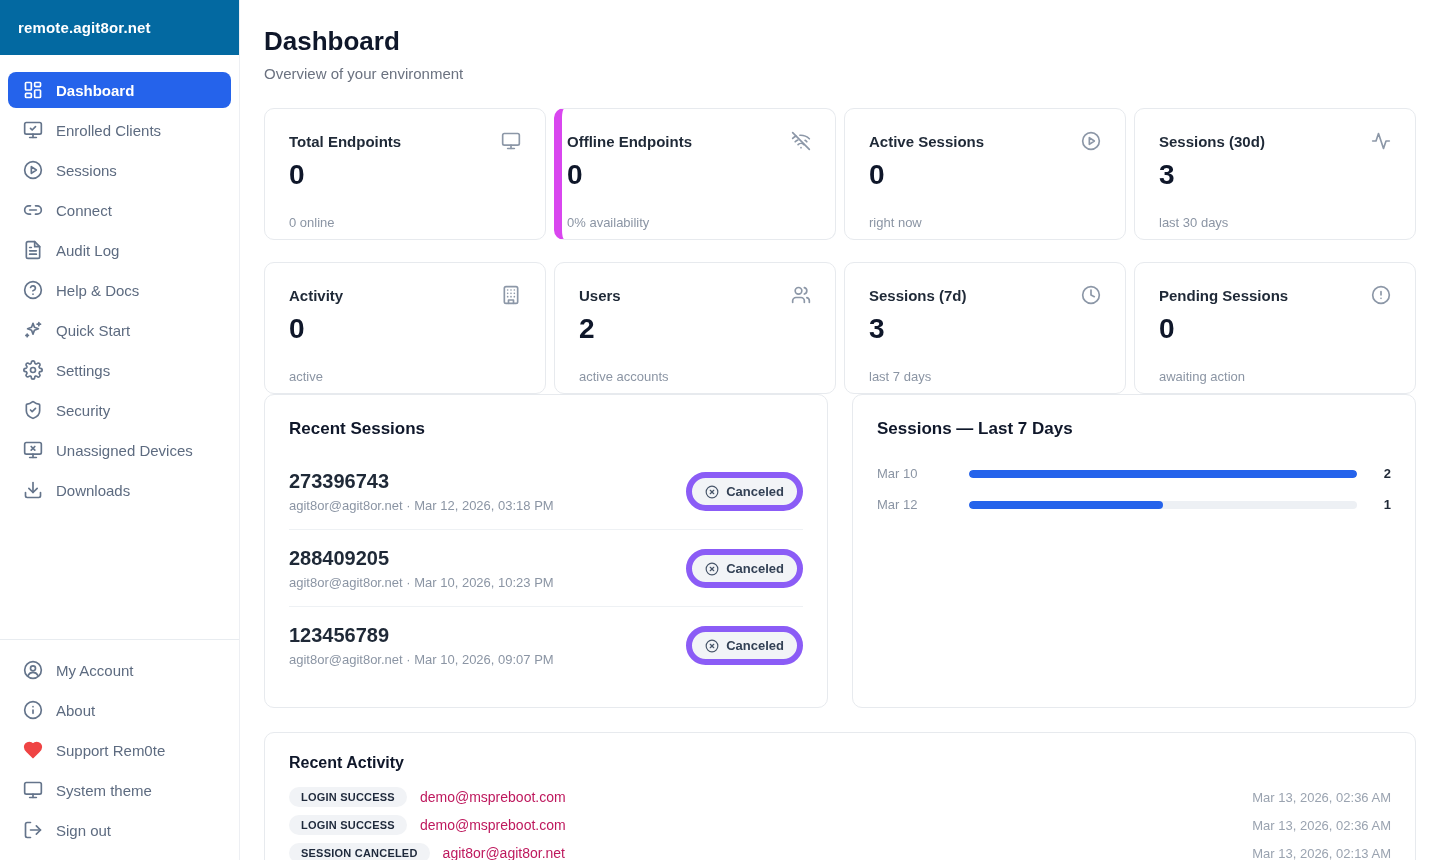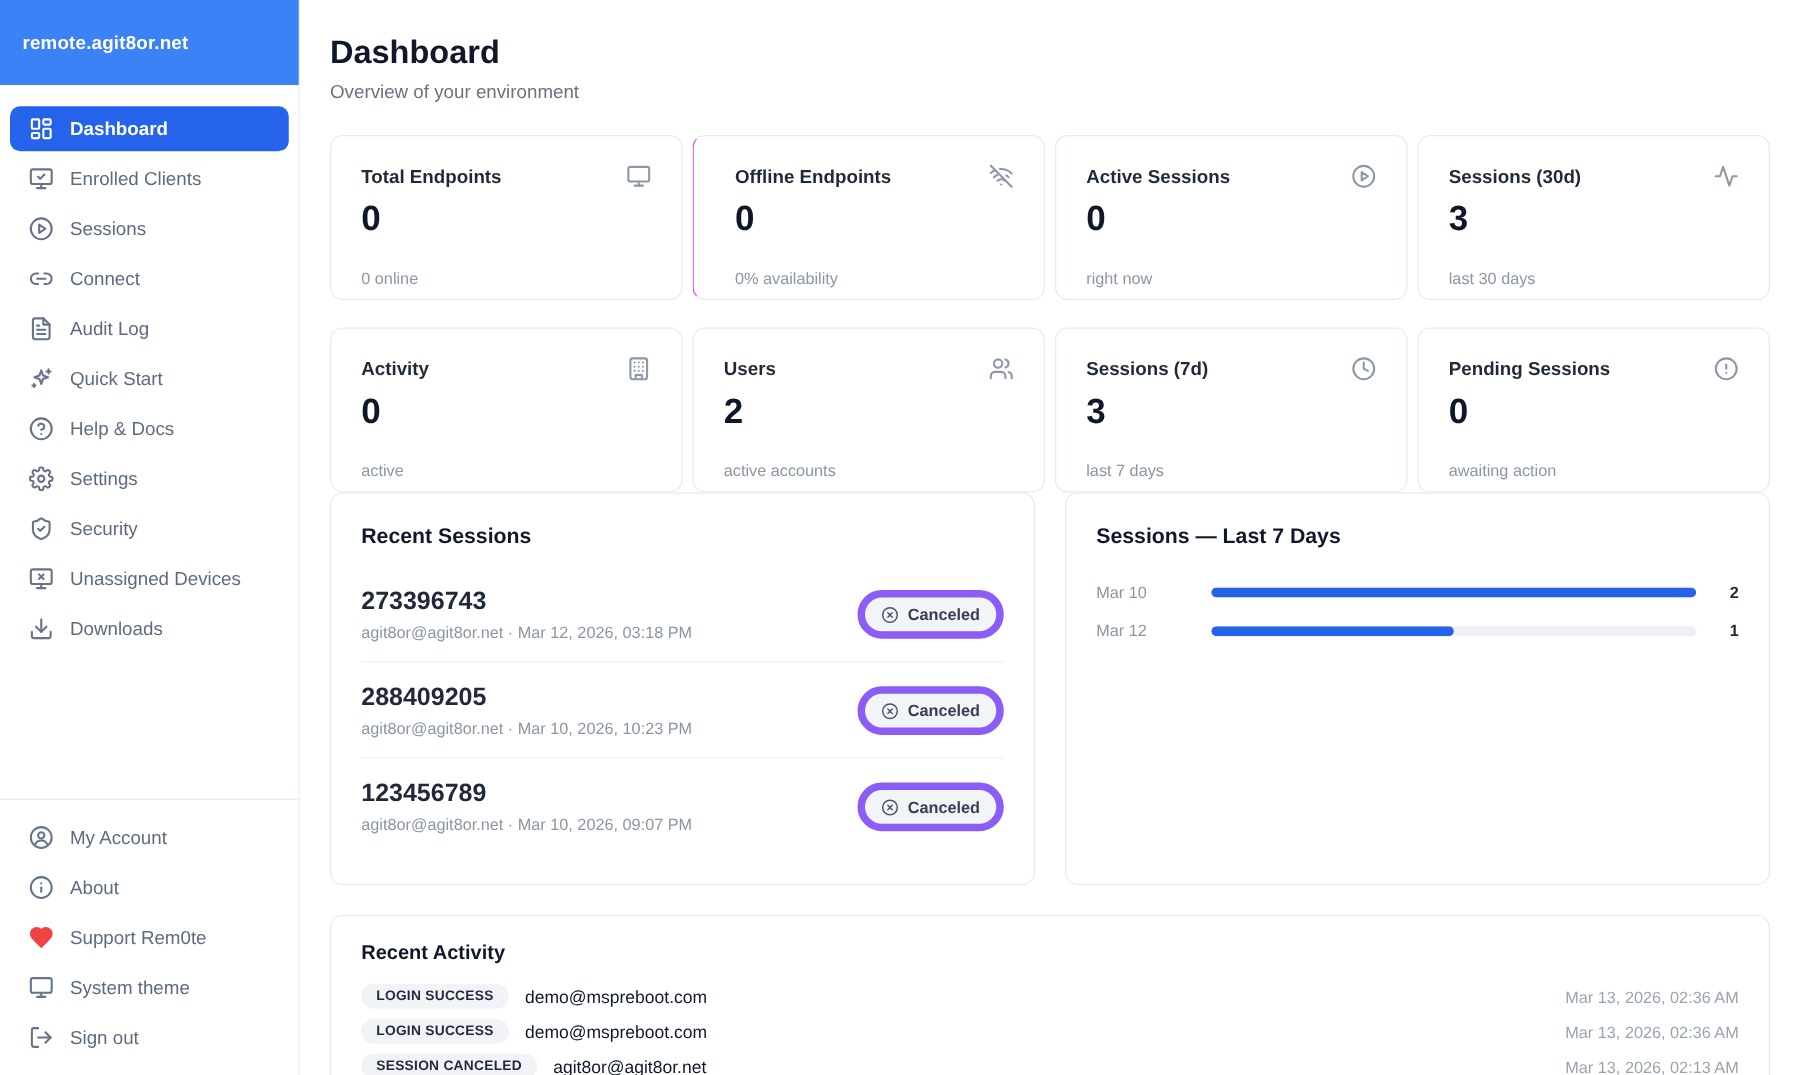--- a/index.html
+++ b/index.html
@@ -11,21 +11,21 @@
     color:#111827;
   }
   
   .sidebar {
     width:240px; flex-shrink:0;
     display:flex; flex-direction:column;
     border-right:1px solid #edeff3;
     background:#ffffff;
   }
   .brand {
-    height:68px; background:#3b82f6; color:#ffffff;
+    height:55px; background:#0369a1; color:#ffffff;
     display:flex; align-items:center;
     padding:0 18px; font-size:15px; font-weight:700;
     letter-spacing:.01em;
   }
   .nav { padding:17px 8px 0 8px; display:flex; flex-direction:column; gap:4px; }
   .nav-item {
     display:flex; align-items:center; gap:13px;
     height:36px; padding:0 15px; border-radius:8px;
     font-size:15px; font-weight:500; color:#5d6b80;
     cursor:pointer; white-space:nowrap;
@@ -45,21 +45,21 @@
   
   .stats-grid {
     display:grid; grid-template-columns:repeat(4,1fr);
     gap:22px 8px; margin-top:26px;
   }
   .card {
     border:1px solid #e7eaee; border-radius:10px;
     background:#fff; padding:22px 24px 20px 24px; height:132px;
     position:relative;
   }
-  .card.accent-green { border-left:1px solid #d946ef; padding-left:33px; }
+  .card.accent-green { border-left:8px solid #d946ef; padding-left:5px; }
   .card-head { display:flex; justify-content:space-between; align-items:center; }
   .card-label { font-size:15px; font-weight:600; color:#1f2937; }
   .card-icon { width:20px; height:20px; color:#8c97a7; }
   .card-value { font-size:28px; font-weight:700; color:#0f172a; margin-top:10px; line-height:1; }
   .card-sub { font-size:13px; color:#8b95a4; margin-top:26px; }
   
   .panels { display:grid; grid-template-columns:1fr 1fr; gap:24px; }
   .panel {
     border:1px solid #e7eaee; border-radius:10px; background:#fff;
     padding:24px; min-height:284px;
@@ -94,21 +94,21 @@
     padding:21px 24px; margin-top:24px; min-height:160px;
   }
   .activity-title { font-size:16px; font-weight:700; color:#0f172a; }
   .activity-list { margin-top:11px; display:flex; flex-direction:column; }
   .activity-row { display:flex; align-items:center; height:28px; }
   .activity-badge {
     display:inline-block; background:#f1f3f6; border-radius:999px;
     padding:4px 12px; font-size:11px; font-weight:700; color:#1e293b;
     text-transform:uppercase; letter-spacing:.02em; white-space:nowrap;
   }
-  .activity-subject { font-size:14px; color:#0f172a; margin-left:13px; }
+  .activity-subject { font-size:14px; color:#be185d; margin-left:13px; }
   .activity-time { margin-left:auto; font-size:13px; color:#9aa3b0; }
   .icon svg { display:block; width:100%; height:100%; }
 </style>
 </head>
 <body>
 
 <aside class="sidebar">
   <div class="brand">
     <span>remote.agit8or.net</span>
   </div>
@@ -163,38 +163,38 @@
             <path d="M16 13H8"></path>
             <path d="M16 17H8"></path>
             <path d="M10 9H8"></path>
           </svg>
         </span>
       <span>Audit Log</span>
     </div>
     <div class="nav-item">
       <span class="icon">
           <svg viewBox="0 0 24 24" fill="none" stroke="currentColor" stroke-width="2" stroke-linecap="round" stroke-linejoin="round">
+            <circle cx="12" cy="12" r="10"></circle>
+            <path d="M9.1 9a3 3 0 0 1 5.8 1c0 2-3 3-3 3"></path>
+            <path d="M12 17h.01"></path>
+          </svg>
+        </span>
+      <span>Help &amp; Docs</span>
+    </div>
+    <div class="nav-item">
+      <span class="icon">
+          <svg viewBox="0 0 24 24" fill="none" stroke="currentColor" stroke-width="2" stroke-linecap="round" stroke-linejoin="round">
             <path d="M12 4l1.7 4.8L18.5 10.5l-4.8 1.7L12 17l-1.7-4.8L5.5 10.5l4.8-1.7z"></path>
             <path d="M19 3v4"></path>
             <path d="M21 5h-4"></path>
             <path d="M5 17v3"></path>
             <path d="M6.5 18.5h-3"></path>
           </svg>
         </span>
       <span>Quick Start</span>
-    </div>
-    <div class="nav-item">
-      <span class="icon">
-          <svg viewBox="0 0 24 24" fill="none" stroke="currentColor" stroke-width="2" stroke-linecap="round" stroke-linejoin="round">
-            <circle cx="12" cy="12" r="10"></circle>
-            <path d="M9.1 9a3 3 0 0 1 5.8 1c0 2-3 3-3 3"></path>
-            <path d="M12 17h.01"></path>
-          </svg>
-        </span>
-      <span>Help &amp; Docs</span>
     </div>
     <div class="nav-item">
       <span class="icon">
           <svg viewBox="0 0 24 24" fill="none" stroke="currentColor" stroke-width="2" stroke-linecap="round" stroke-linejoin="round">
             <circle cx="12" cy="12" r="3"></circle>
             <path d="M19.4 15a1.7 1.7 0 0 0 .34 1.87l.06.06a2 2 0 1 1-2.83 2.83l-.06-.06a1.7 1.7 0 0 0-1.87-.34 1.7 1.7 0 0 0-1.03 1.56V21a2 2 0 1 1-4 0v-.09A1.7 1.7 0 0 0 9 19.36a1.7 1.7 0 0 0-1.87.34l-.06.06a2 2 0 1 1-2.83-2.83l.06-.06a1.7 1.7 0 0 0 .34-1.87 1.7 1.7 0 0 0-1.55-1.03H3a2 2 0 1 1 0-4h.09A1.7 1.7 0 0 0 4.64 9a1.7 1.7 0 0 0-.34-1.87l-.06-.06a2 2 0 1 1 2.83-2.83l.06.06A1.7 1.7 0 0 0 9 4.64a1.7 1.7 0 0 0 1.03-1.55V3a2 2 0 1 1 4 0v.09c0 .68.4 1.3 1.03 1.55a1.7 1.7 0 0 0 1.87-.34l.06-.06a2 2 0 1 1 2.83 2.83l-.06.06a1.7 1.7 0 0 0-.34 1.87c.25.63.87 1.03 1.55 1.03H21a2 2 0 1 1 0 4h-.09c-.68 0-1.3.4-1.51 1.03z"></path>
           </svg>
         </span>
       <span>Settings</span>
     </div>

